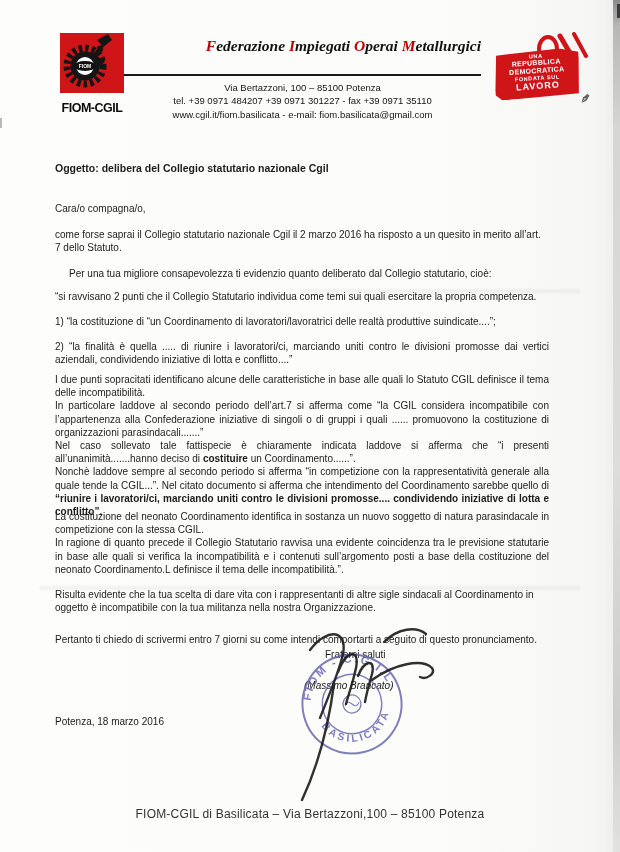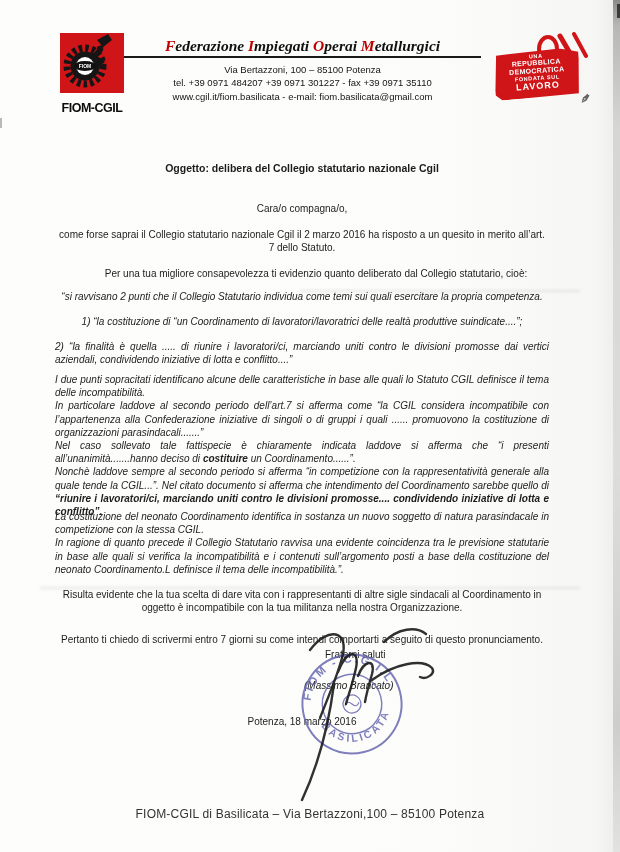--- a/index.html
+++ b/index.html
@@ -13,38 +13,38 @@
   .scan-mark-tr{position:absolute;right:0;top:4px;width:3px;height:14px;background:#222;opacity:.8;}
   .scan-mark-l{position:absolute;left:0;top:118px;width:2px;height:10px;background:#777;opacity:.5;}
   .smudge{position:absolute;background:#999;opacity:.11;filter:blur(1px);}
   .smudge.s1{left:300px;top:289px;width:280px;height:4px;}
   .smudge.s2{left:40px;top:586px;width:540px;height:4px;}
   
   .logo-left{position:absolute;left:57px;top:30px;width:70px;text-align:center;}
   .logo-caption{margin-top:1px;font-weight:800;font-size:12.5px;letter-spacing:-0.5px;color:#0d0d0d;}
   .hdr-center{position:absolute;left:124px;top:37px;width:357px;text-align:center;}
   .org-title{font-family:"Liberation Serif",serif;font-style:italic;font-weight:bold;
-        font-size:15.5px;color:#111;padding-bottom:1px;border-bottom:2px solid #1a1a1a;}
+        font-size:15.5px;color:#111;padding-bottom:19px;border-bottom:2px solid #1a1a1a;text-align:right;}
   .org-title .red{color:#c00000;}
   .addr{margin-top:5px;font-size:9.5px;line-height:1.4;color:#141414;}
   .badge-wrap{position:absolute;left:492px;top:34px;width:100px;height:72px;}
   .badge{position:absolute;left:2px;top:16px;width:86px;height:48px;background:#cf1518;
         transform:rotate(-4deg);clip-path:polygon(4% 6%,78% 0,100% 10%,97% 96%,8% 100%,0 88%);
         color:#fff;text-align:center;font-weight:800;line-height:1.12;padding-top:3px;box-sizing:border-box;}
   .badge .b1{font-size:5.5px;letter-spacing:.6px;}
   .badge .b2,.badge .b3{font-size:7px;letter-spacing:.3px;}
   .badge .b4{font-size:5.5px;letter-spacing:.6px;}
   .badge .b5{font-size:9px;letter-spacing:1px;}
   .badge-scribble{position:absolute;right:2px;top:-2px;}
   .pen-nib{position:absolute;right:0px;bottom:0px;font-size:15px;color:#666;
         transform:rotate(130deg);line-height:1;}
   
-  .blk{position:absolute;left:55px;width:494px;font-size:10px;line-height:13.2px;color:#1c1c1c;text-align:center;}
+  .blk{position:absolute;left:55px;width:494px;font-size:10px;line-height:13.2px;color:#1c1c1c;}
   .bold{font-weight:bold;}
-  .ital{font-style:italic;}
+  .ital{}
   .just{text-align:justify;}
   .blk p{margin:0;}
   .subject{top:162px;font-weight:bold;font-size:10.5px;}
   .salutation{top:202px;}
   .p-intro{top:228px;}
   .p-evid{top:267px;padding-left:14px;}
   .q-intro{top:290px;}
   .point1{top:315px;}
   .point2{top:340px;}
   .analysis{top:373px;}

